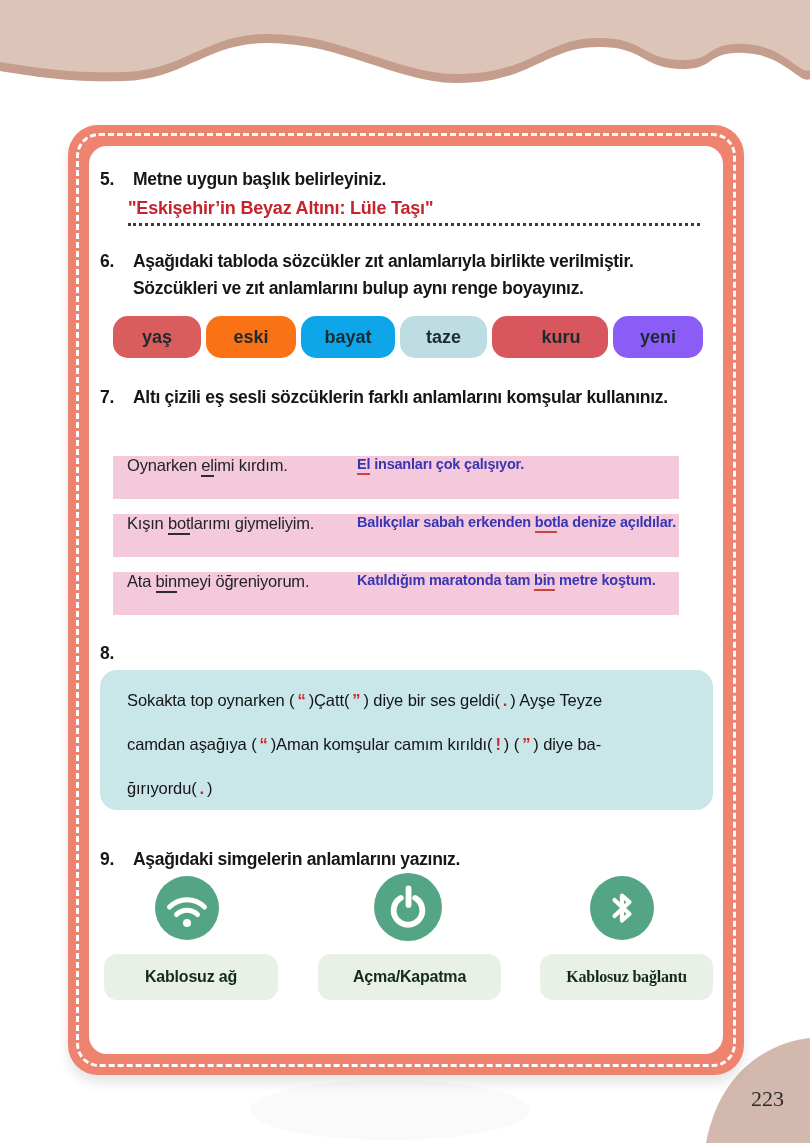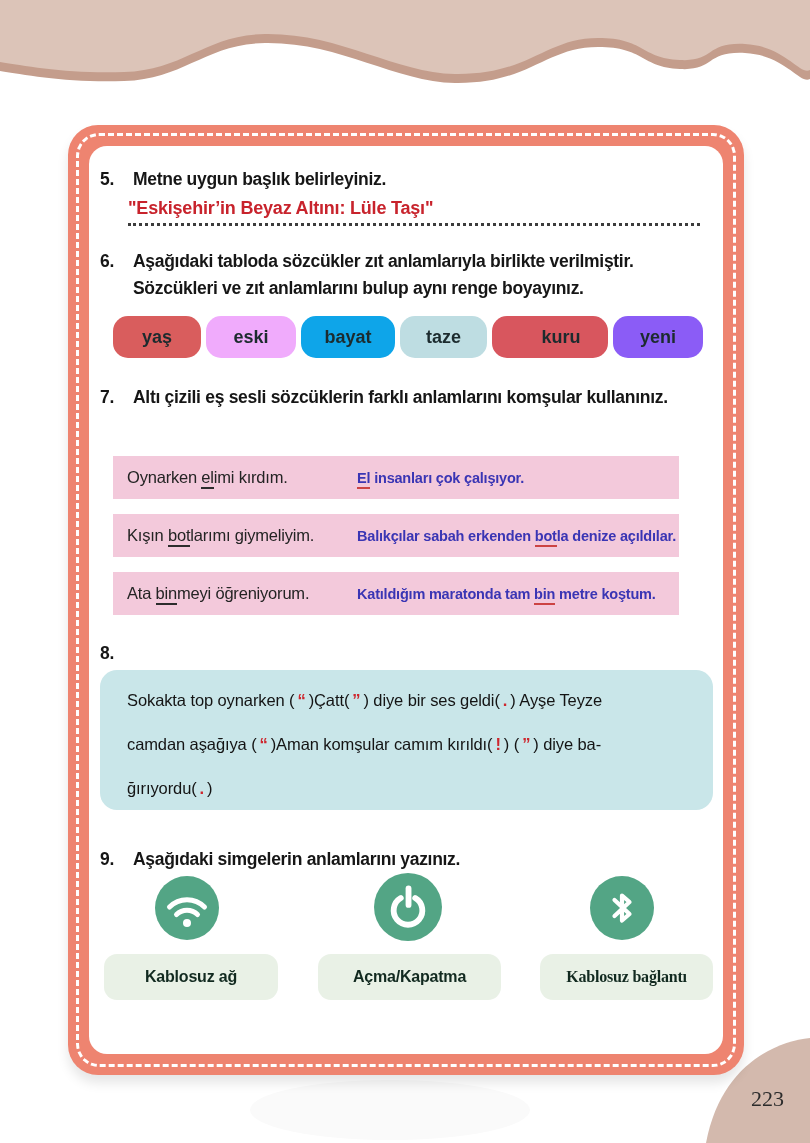--- a/index.html
+++ b/index.html
@@ -43,21 +43,21 @@
   }
   .pill:nth-child(1){width:88px;}
   .pill:nth-child(2){width:90px;}
   .pill:nth-child(3){width:94px;}
   .pill:nth-child(4){width:87px;}
   .pill:nth-child(5){width:94px;padding-left:22px;}
   .pill:nth-child(6){width:90px;}
   
   .hrow{
     position:absolute;left:24px;width:566px;height:43px;background:#f3c9db;
-    display:flex;align-items:center;padding:0 0 0 14px;box-sizing:border-box;
+    display:flex;align-items:flex-start;padding:0 0 0 14px;box-sizing:border-box;
   }
   .hrow .printed{flex:none;width:230px;font-size:16.5px;color:#242424;letter-spacing:-0.2px;}
   .printed .hom{border-bottom:2px solid #2c2c2c;padding-bottom:1px;}
   .hrow .ans{font-weight:700;font-size:14.5px;color:#3a35b4;letter-spacing:-0.2px;}
   .ans .hom-ans{border-bottom:2px solid #cc4343;padding-bottom:1px;}
   
   .punct-box{
     position:absolute;left:11px;top:524px;width:613px;height:140px;
     background:#c9e6e9;border-radius:17px;box-sizing:border-box;
     padding:8px 22px 0 27px;font-size:16.5px;color:#141414;letter-spacing:-0.1px;
@@ -105,21 +105,21 @@
       </div>
 
       <div class="qhead" style="top:102px;">
         <span class="qnum">6.</span>
         <span>Aşağıdaki tabloda sözcükler zıt anlamlarıyla birlikte verilmiştir. Sözcükleri ve zıt anlamlarını bulup aynı renge boyayınız.</span>
       </div>
       <div class="pills">
         <div class="pill" style="background: rgb(217, 93, 93);">
             <span>yaş</span>
           </div>
-        <div class="pill" style="background: #f0abfc;">
+        <div class="pill" style="background: #f97316;">
             <span>eski</span>
           </div>
         <div class="pill" style="background: #0ea5e9;">
             <span>bayat</span>
           </div>
         <div class="pill" style="background: rgb(190, 221, 226);">
             <span>taze</span>
           </div>
         <div class="pill" style="background: rgb(216, 86, 94);">
             <span>kuru</span>

